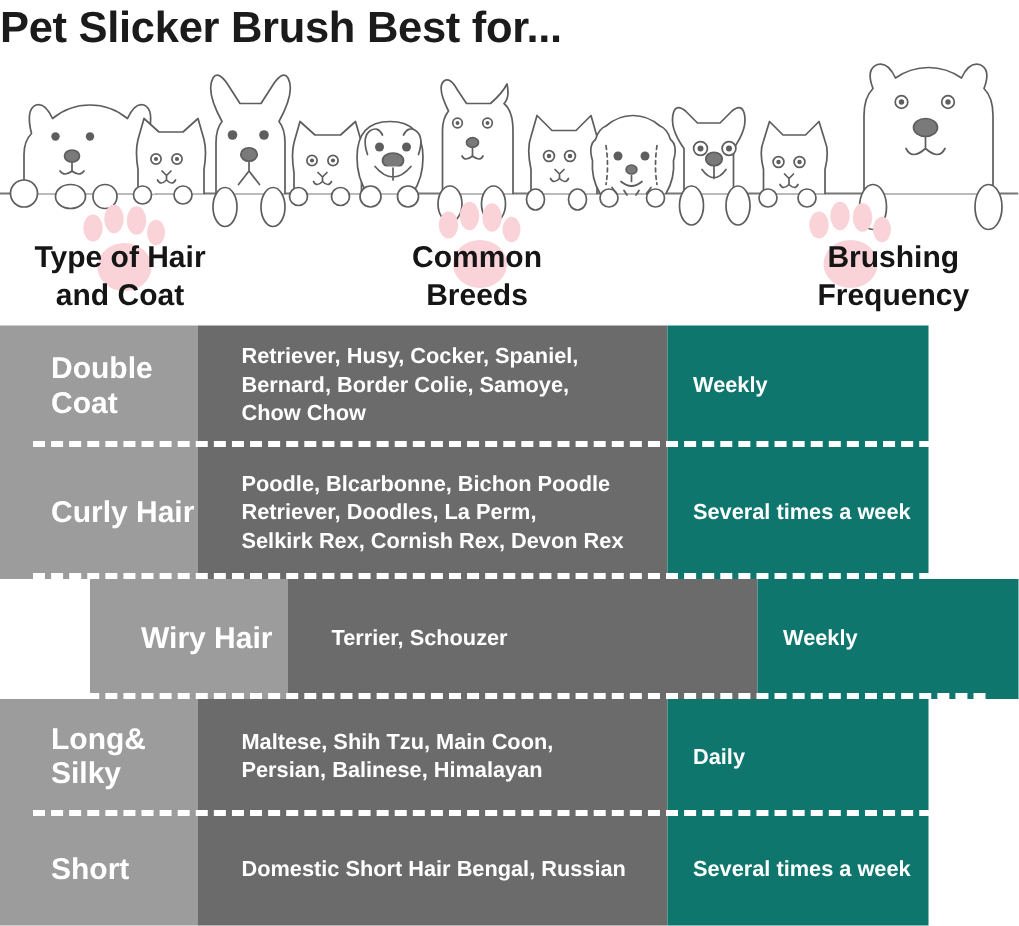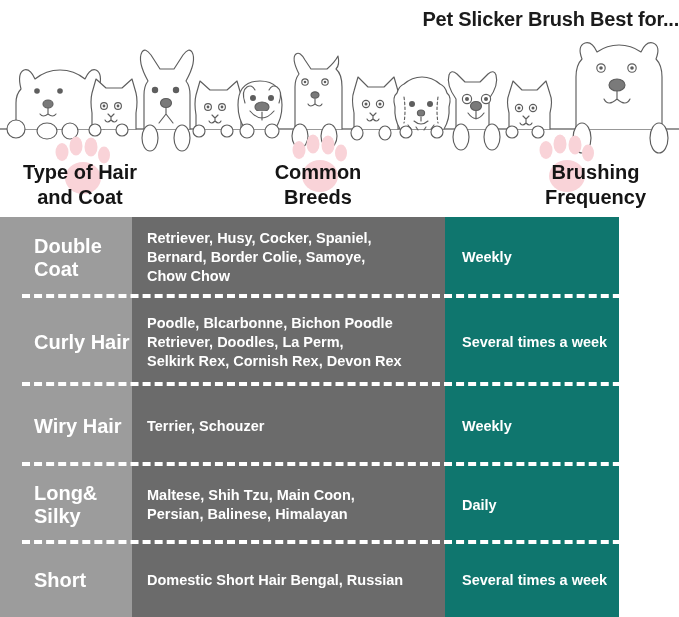--- a/index.html
+++ b/index.html
@@ -17,22 +17,22 @@
   }
 
   
   .hero{
     position:absolute;left:0;top:0;width:679px;height:217px;
     background:#ffffff;
     overflow:hidden;
   }
   .title{
     position:absolute;left:0;top:2px;width:679px;
-    text-align:right;
-    font-size:20px;
+    text-align:left;
+    font-size:29px;
     font-weight:bold;
     color:#1b1b1b;
     letter-spacing:-0.2px;
     line-height:34px;
     white-space:nowrap;
   }
   .art{
     position:absolute;left:0;top:33px;width:679px;height:125px;
   }
   .paws{
@@ -62,41 +62,41 @@
   }
   .trow{
     display:flex;
     flex-direction:row;
     position:relative;
     width:679px;
     box-sizing:border-box;
   }
   .r1{height:81px;}
   .r2{height:88px;}
-  .r3{height:80px;}
+  .r3{height:80px;justify-content:flex-end;}
   .r4{height:78px;}
   .r5{height:73px;}
 
   .cell{
     box-sizing:border-box;
     display:flex;
     align-items:center;
     color:#ffffff;
     font-weight:bold;
   }
   .c-type{
     width:132px;
     background:#9c9c9c;
     padding-left:34px;
     font-size:20px;
   }
   .c-breeds{
     width:313px;
     background:#6b6b6b;
-    padding-left:15px;
+    padding-left:29px;
     padding-right:8px;
     font-size:14.5px;
     line-height:19px;
   }
   .c-freq{
     width:174px;
     background:#0f766e;
     padding-left:17px;
     padding-right:8px;
     font-size:14.5px;

